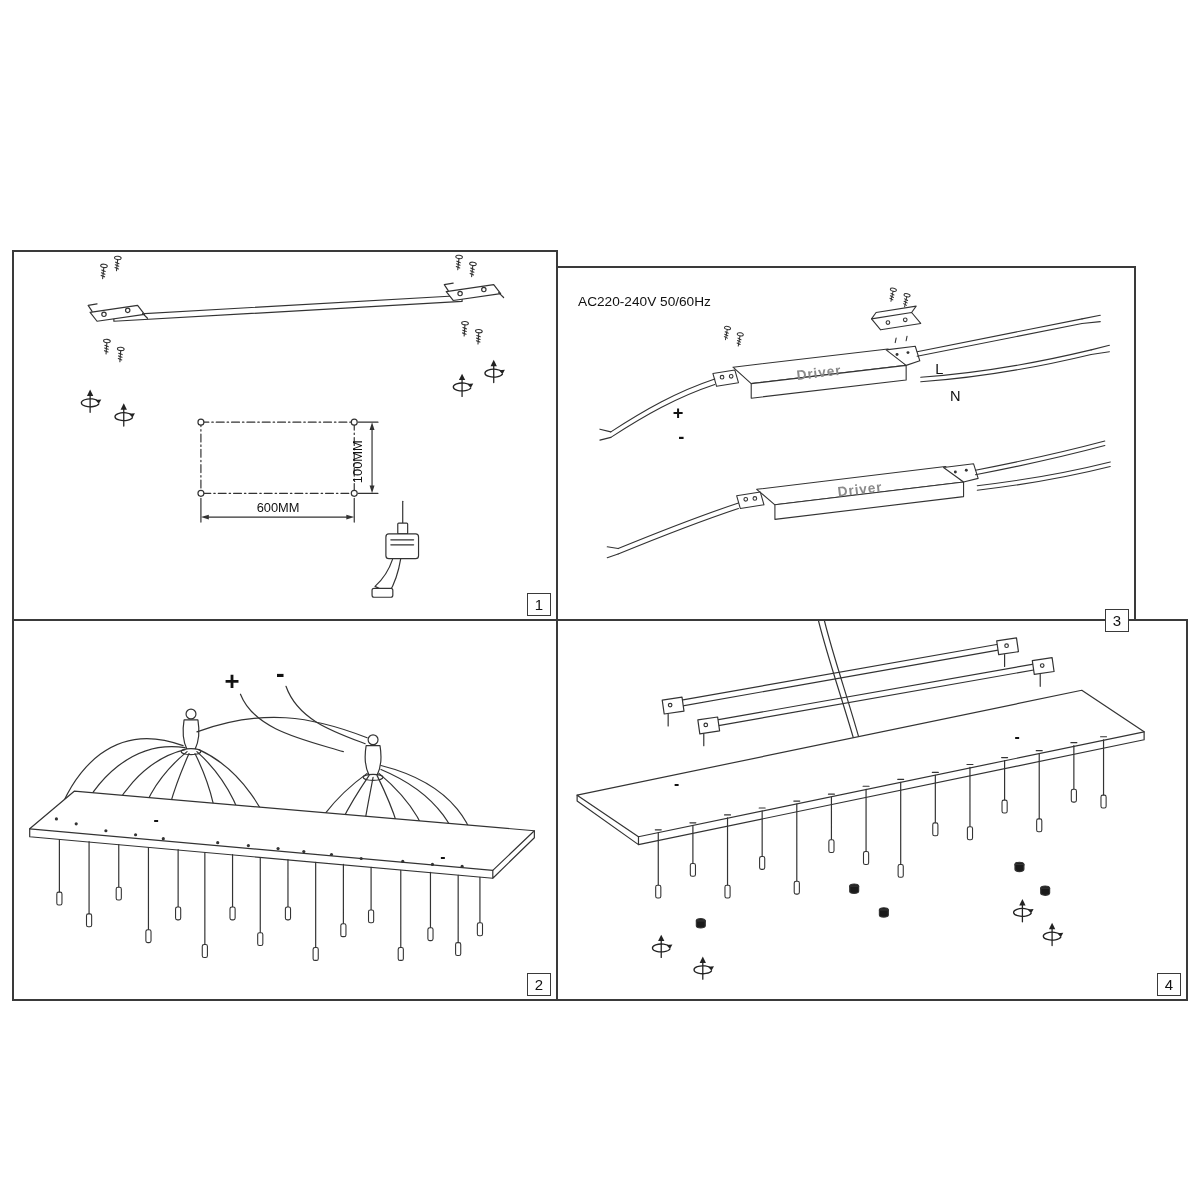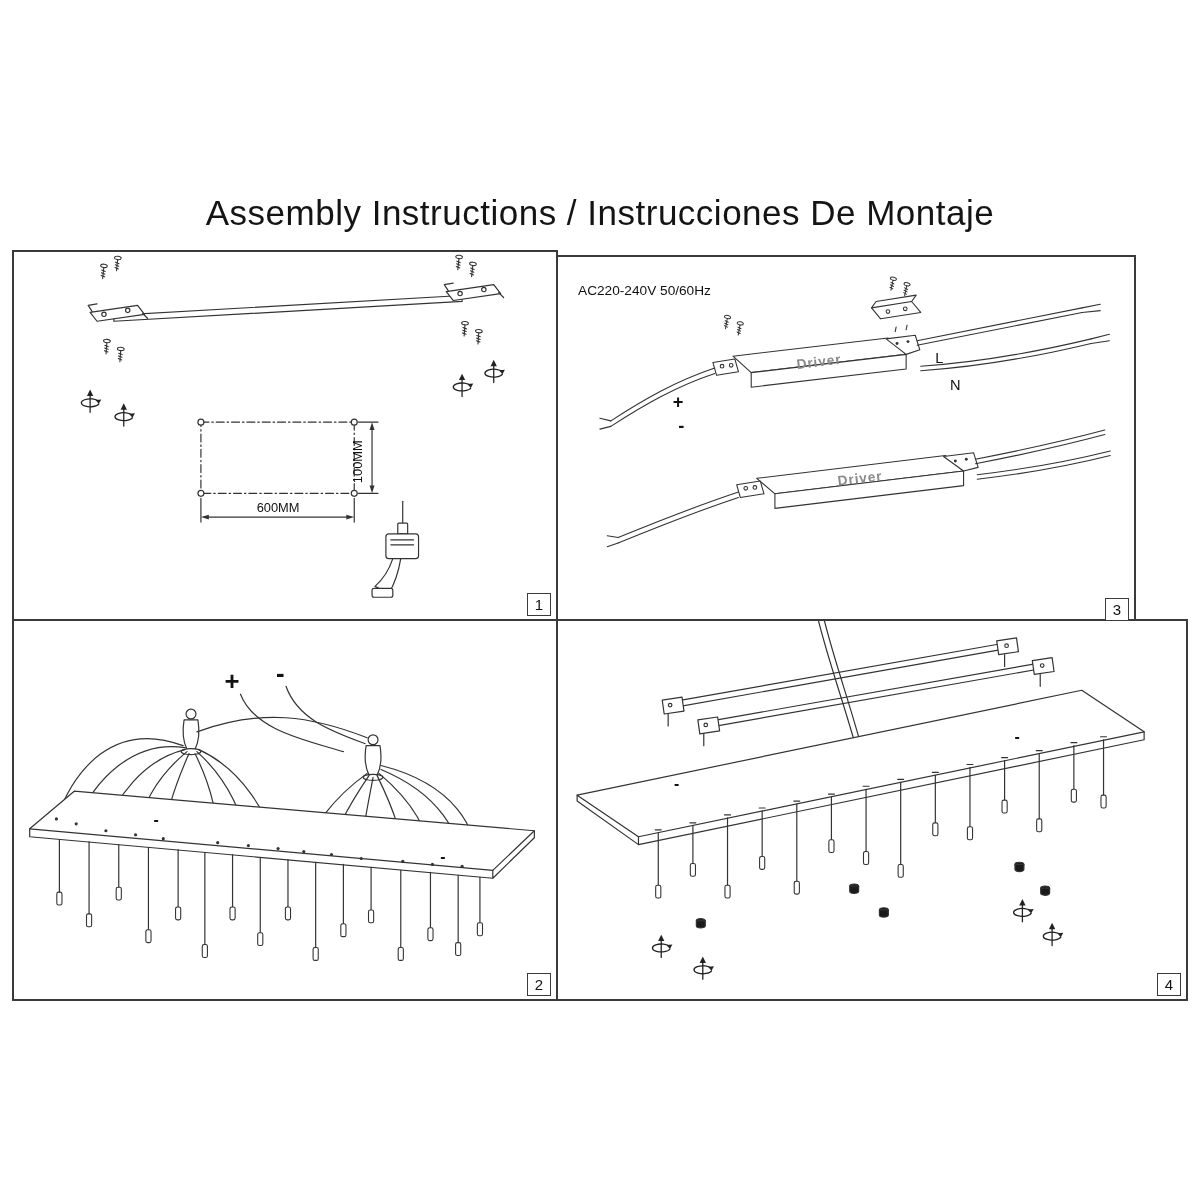--- a/index.html
+++ b/index.html
@@ -3,21 +3,21 @@
 <meta charset="utf-8">
 <style>
   html,body{margin:0;padding:0;background:#ffffff;}
   .page{width:1200px;height:1200px;position:relative;background:#fff;
         font-family:"Liberation Sans",sans-serif;overflow:hidden;}
   .title{position:absolute;top:193px;left:0;width:100%;text-align:center;
          font-size:35px;font-weight:400;color:#141414;margin:0;letter-spacing:.5px;}
   .panel{position:absolute;border:2px solid #3a3a3a;box-sizing:border-box;background:#fff;}
   .panel svg{position:absolute;left:0;top:0;width:100%;height:100%;}
   #panel1{left:12px;top:250px;width:546px;height:371px;}
-  #panel3{left:556px;top:255px;width:580px;height:371px;padding-left:32px;}
+  #panel3{left:556px;top:266px;width:580px;height:371px;padding-left:32px;}
   #panel2{left:12px;top:619px;width:546px;height:382px;}
   #panel4{left:556px;top:619px;width:632px;height:382px;}
   .stepnum{position:absolute;right:5px;bottom:3px;width:22px;height:21px;
            border:1.5px solid #3a3a3a;display:flex;align-items:center;justify-content:center;
            font-size:15px;color:#111;background:#fff;z-index:2;}
   svg text{font-family:"Liberation Sans",sans-serif;fill:#111;stroke:none;}
   .ln{stroke:#333;fill:none;stroke-width:1.2;stroke-linecap:round;stroke-linejoin:round;}
   .fw{stroke:#333;fill:#fff;stroke-width:1.2;}
   .driver-txt{fill:#8a8a8a;font-size:15px;font-weight:bold;letter-spacing:1px;}
   .pol{font-size:20px;font-weight:bold;}
@@ -46,21 +46,20 @@
       <path d="M -4.5 0 V 5 A 4.5 2.2 0 0 0 4.5 5 V 0 Z" fill="#1a1a1a"></path>
     </g>
     <g id="rodtip">
       <rect x="-2.6" y="0" width="5.2" height="13" rx="1.8" fill="#fff" stroke="#333" stroke-width="1.1"></rect>
     </g>
   </defs>
 </svg>
 
 <div class="page">
 
-  <h1 class="title">Assembly Instructions / Instrucciones De Montaje</h1>
 
   <div class="panel" id="panel1">
     <svg viewBox="0 0 546 371">
       <g class="ln">
         <g>
           <path d="M 100 64 L 452 44 M 100 70 L 452 50 M 100 64 L 100 70 M 452 44 L 452 50"></path>
         </g>
         <g>
           <path class="fw" d="M 76 61 L 124 54 L 131 63 L 83 70 Z"></path>
           <path d="M 78 60 l -4 -6 l 9 -1.5 M 129 62 l 5 5"></path>

